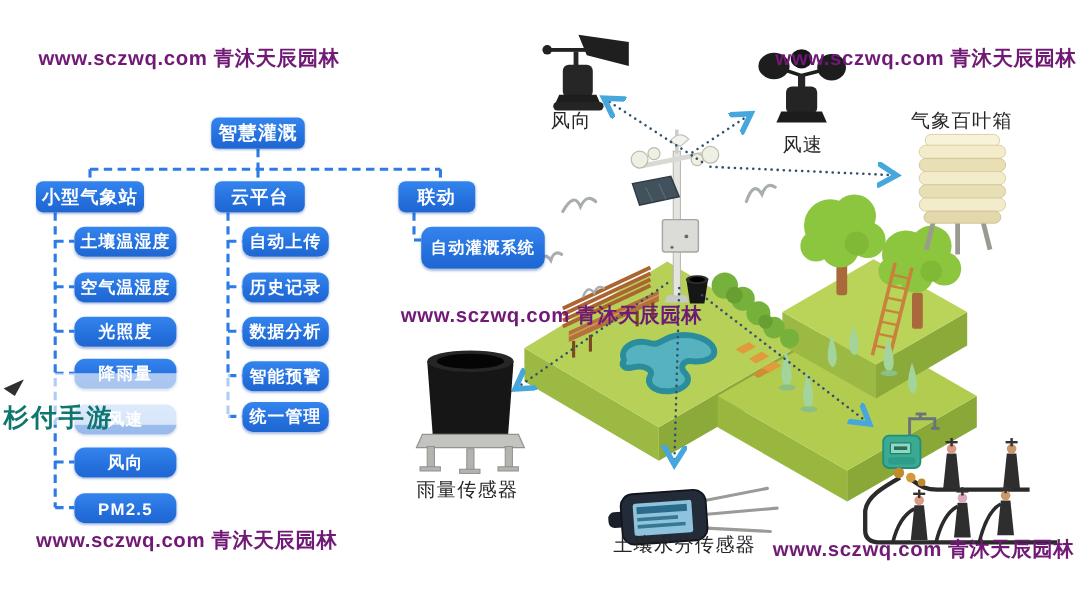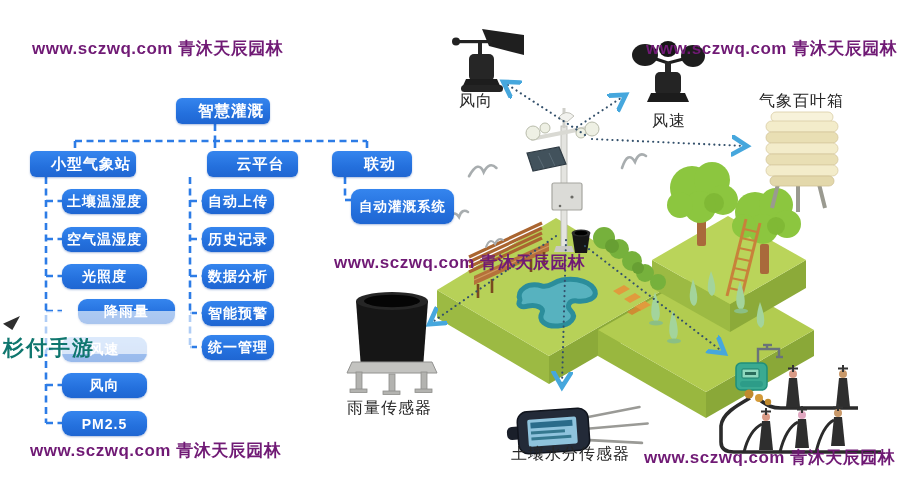--- a/index.html
+++ b/index.html
@@ -4,21 +4,21 @@
 <style>
   html,body{margin:0;padding:0;background:#ffffff;}
   #canvas{position:relative;width:902px;height:500px;background:#ffffff;overflow:hidden;
           font-family:"Liberation Sans","DejaVu Sans",sans-serif;}
   .abs{position:absolute;}
   svg{display:block;}
   
   .node,.leaf{position:absolute;display:flex;align-items:center;justify-content:center;
     color:#ffffff;font-weight:bold;background:linear-gradient(180deg,#3585ee 0%,#2470dd 60%,#1f66d2 100%);
     box-shadow:0 1px 2px rgba(20,70,160,.35);}
-  .node{height:26px;border-radius:6px;font-size:15px;letter-spacing:1px;padding-left:16px;}
+  .node{height:26px;border-radius:6px;font-size:15px;letter-spacing:1px;}
   .root{font-size:15.5px;}
   .leaf{height:25px;border-radius:9px;font-size:14px;letter-spacing:1px;}
   .leaf.small{font-size:13.5px;height:35px;}
   .leaf.faded{opacity:.45;}
   
   .wm{position:absolute;font-size:17px;font-weight:bold;color:#701a75;white-space:nowrap;letter-spacing:.5px;}
   .scene-label{position:absolute;font-size:16px;color:#262626;white-space:nowrap;letter-spacing:1px;}
   
   .fadeband{position:absolute;left:0;top:311px;width:192px;height:43px;background:rgba(255,255,255,.62);}
   .shanfu{position:absolute;left:3px;top:316px;display:flex;align-items:flex-start;gap:4px;
@@ -326,27 +326,27 @@
       <path d="M470,178 Q477,160 484,172 Q488,160 496,166" transform="rotate(8 482 170)"></path>
       <path d="M448,222 Q453,208 459,217 Q462,208 468,212"></path>
       <path d="M622,168 Q628,150 635,162 Q639,151 646,156"></path>
       <path d="M486,247 Q490,237 495,244 Q498,237 503,240" stroke-width="2"></path>
     </g>
   </svg>
 
   <div class="node root" style="left:176px;top:98px;width:78px;">智慧灌溉</div>
 
   <div class="node" style="left:30px;top:151px;width:90px;">小型气象站</div>
-  <div class="node" style="left:179px;top:151px;width:75px;margin-left:28px;">云平台</div>
+  <div class="node" style="left:179px;top:151px;width:75px;">云平台</div>
   <div class="node" style="left:332px;top:151px;width:64px;">联动</div>
 
   <div class="leaf" style="left:62px;top:189px;width:85px;">土壤温湿度</div>
   <div class="leaf" style="left:62px;top:227px;width:85px;">空气温湿度</div>
   <div class="leaf" style="left:62px;top:264px;width:85px;">光照度</div>
-  <div class="leaf" style="left:62px;top:299px;width:97px;margin-left:16px;">降雨量</div>
+  <div class="leaf" style="left:62px;top:299px;width:85px;">降雨量</div>
   <div class="leaf faded" style="left:62px;top:337px;width:85px;">风速</div>
   <div class="leaf" style="left:62px;top:373px;width:85px;">风向</div>
   <div class="leaf" style="left:62px;top:411px;width:85px;">PM2.5</div>
 
   <div class="leaf" style="left:202px;top:189px;width:72px;">自动上传</div>
   <div class="leaf" style="left:202px;top:227px;width:72px;">历史记录</div>
   <div class="leaf" style="left:202px;top:264px;width:72px;">数据分析</div>
   <div class="leaf" style="left:202px;top:301px;width:72px;">智能预警</div>
   <div class="leaf" style="left:202px;top:335px;width:72px;">统一管理</div>
 

